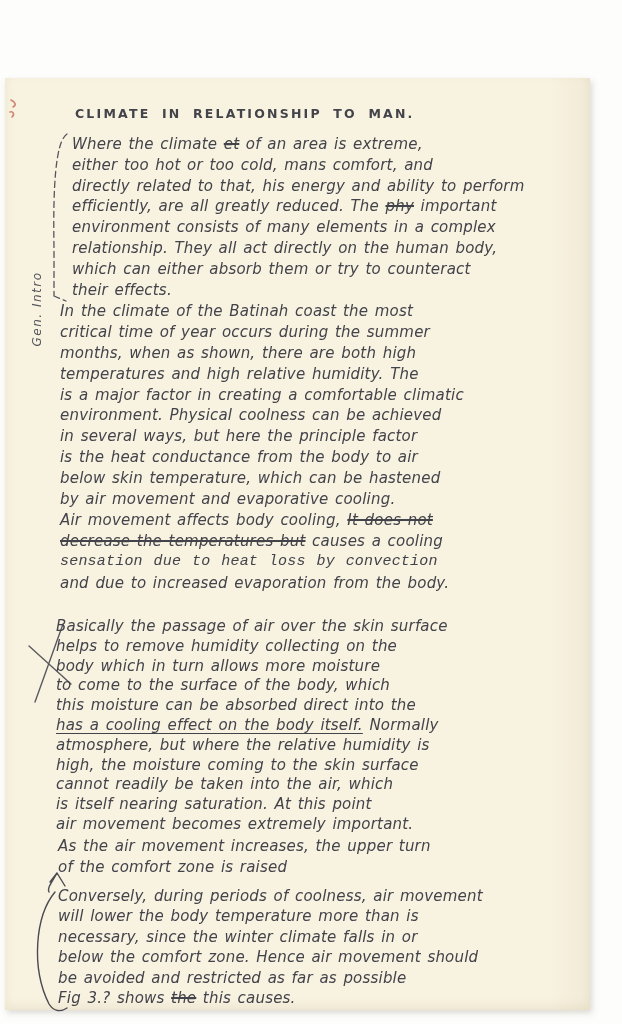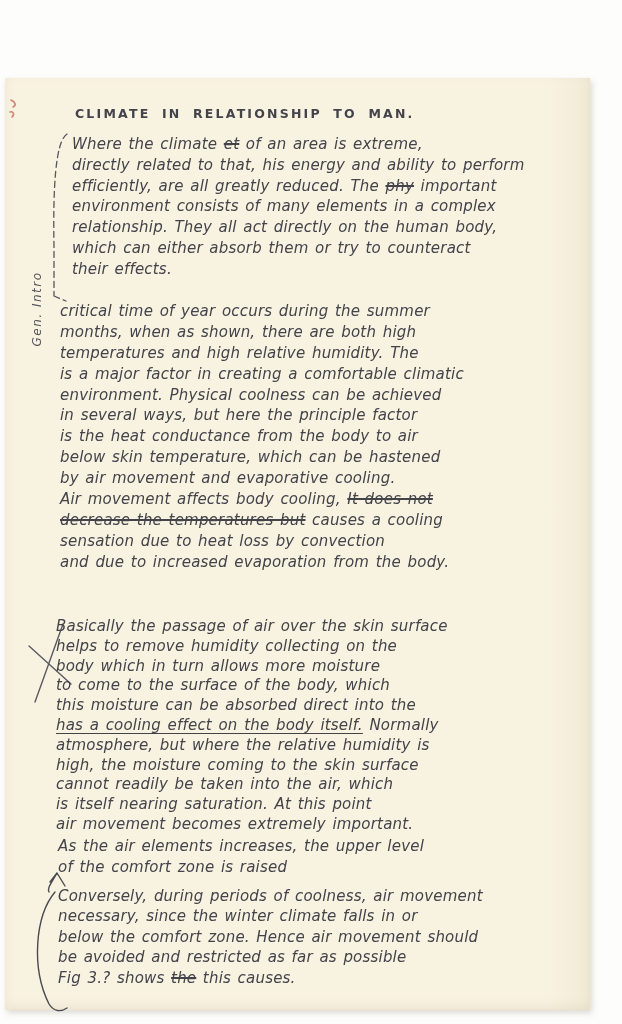--- a/index.html
+++ b/index.html
@@ -66,61 +66,64 @@
       <path d="M28,24 C8,48 4,100 22,136 C27,144 34,144 40,140" stroke="#4a4a50" stroke-width="1.4" fill="none" stroke-linecap="round"></path>
     </svg>
 
   </div>
 
   <div class="title">CLIMATE IN RELATIONSHIP TO MAN.</div>
 
   <div class="manuscript">
       <div class="para" style="left: 72px; top: 134px;">
         <div class="line" style="height: 20.8px; line-height: 20.8px;"><span>Where the climate </span><span class="strike">et</span><span> of an area is extreme,</span></div>
+        <div class="line" style="height: 20.8px; line-height: 20.8px;"><span>either too hot or too cold, mans comfort, and</span></div>
         <div class="line" style="height: 20.8px; line-height: 20.8px;"><span>directly related to that, his energy and ability to perform</span></div>
         <div class="line" style="height: 20.8px; line-height: 20.8px;"><span>efficiently, are all greatly reduced. The </span><span class="strike">phy</span><span> important</span></div>
         <div class="line" style="height: 20.8px; line-height: 20.8px;"><span>environment consists of many elements in a complex</span></div>
         <div class="line" style="height: 20.8px; line-height: 20.8px;"><span>relationship. They all act directly on the human body,</span></div>
         <div class="line" style="height: 20.8px; line-height: 20.8px;"><span>which can either absorb them or try to counteract</span></div>
         <div class="line" style="height: 20.8px; line-height: 20.8px;"><span>their effects.</span></div>
       </div>
       <div class="para" style="left: 60px; top: 301px;">
+        <div class="line" style="height: 20.9px; line-height: 20.9px;"><span>In the climate of the Batinah coast the most</span></div>
         <div class="line" style="height: 20.9px; line-height: 20.9px;"><span>critical time of year occurs during the summer</span></div>
         <div class="line" style="height: 20.9px; line-height: 20.9px;"><span>months, when as shown, there are both high</span></div>
         <div class="line" style="height: 20.9px; line-height: 20.9px;"><span>temperatures and high relative humidity. The</span></div>
         <div class="line" style="height: 20.9px; line-height: 20.9px;"><span>is a major factor in creating a comfortable climatic</span></div>
         <div class="line" style="height: 20.9px; line-height: 20.9px;"><span>environment. Physical coolness can be achieved</span></div>
         <div class="line" style="height: 20.9px; line-height: 20.9px;"><span>in several ways, but here the principle factor</span></div>
         <div class="line" style="height: 20.9px; line-height: 20.9px;"><span>is the heat conductance from the body to air</span></div>
         <div class="line" style="height: 20.9px; line-height: 20.9px;"><span>below skin temperature, which can be hastened</span></div>
         <div class="line" style="height: 20.9px; line-height: 20.9px;"><span>by air movement and evaporative cooling.</span></div>
         <div class="line" style="height: 20.9px; line-height: 20.9px;"><span>Air movement affects body cooling, </span><span class="strike">It does not</span></div>
         <div class="line" style="height: 20.9px; line-height: 20.9px;"><span class="strike">decrease the temperatures but</span><span> causes a cooling</span></div>
-        <div class="line" style="height: 20.9px; line-height: 20.9px;"><span>sensation due to heat loss by convection</span></div>
+        <div class="line" style="height: 20.9px; line-height: 20.9px; font-family: Liberation Mono, monospace;"><span>sensation due to heat loss by convection</span></div>
         <div class="line" style="height: 20.9px; line-height: 20.9px;"><span>and due to increased evaporation from the body.</span></div>
       </div>
       <div class="para" style="left: 56px; top: 617px;">
         <div class="line" style="height: 19.8px; line-height: 19.8px;"><span>Basically the passage of air over the skin surface</span></div>
         <div class="line" style="height: 19.8px; line-height: 19.8px;"><span>helps to remove humidity collecting on the</span></div>
         <div class="line" style="height: 19.8px; line-height: 19.8px;"><span>body which in turn allows more moisture</span></div>
         <div class="line" style="height: 19.8px; line-height: 19.8px;"><span>to come to the surface of the body, which</span></div>
         <div class="line" style="height: 19.8px; line-height: 19.8px;"><span>this moisture can be absorbed direct into the</span></div>
         <div class="line" style="height: 19.8px; line-height: 19.8px;"><span class="underline">has a cooling effect on the body itself.</span><span> Normally</span></div>
         <div class="line" style="height: 19.8px; line-height: 19.8px;"><span>atmosphere, but where the relative humidity is</span></div>
         <div class="line" style="height: 19.8px; line-height: 19.8px;"><span>high, the moisture coming to the skin surface</span></div>
         <div class="line" style="height: 19.8px; line-height: 19.8px;"><span>cannot readily be taken into the air, which</span></div>
         <div class="line" style="height: 19.8px; line-height: 19.8px;"><span>is itself nearing saturation. At this point</span></div>
         <div class="line" style="height: 19.8px; line-height: 19.8px;"><span>air movement becomes extremely important.</span></div>
       </div>
       <div class="para" style="left: 58px; top: 836px;">
-        <div class="line" style="height: 21px; line-height: 21px;"><span>As the air elements increases, the upper level</span></div>
+        <div class="line" style="height: 21px; line-height: 21px;"><span>As the air movement increases, the upper turn</span></div>
         <div class="line" style="height: 21px; line-height: 21px;"><span>of the comfort zone is raised</span></div>
       </div>
       <div class="para" style="left: 58px; top: 886px;">
         <div class="line" style="height: 20.4px; line-height: 20.4px;"><span>Conversely, during periods of coolness, air movement</span></div>
+        <div class="line" style="height: 20.4px; line-height: 20.4px;"><span>will lower the body temperature more than is</span></div>
         <div class="line" style="height: 20.4px; line-height: 20.4px;"><span>necessary, since the winter climate falls in or</span></div>
         <div class="line" style="height: 20.4px; line-height: 20.4px;"><span>below the comfort zone. Hence air movement should</span></div>
         <div class="line" style="height: 20.4px; line-height: 20.4px;"><span>be avoided and restricted as far as possible</span></div>
         <div class="line" style="height: 20.4px; line-height: 20.4px;"><span>Fig 3.? shows </span><span class="strike">the</span><span> this causes.</span></div>
       </div>
     </div>
 
 </div>
 
 </body></html>

